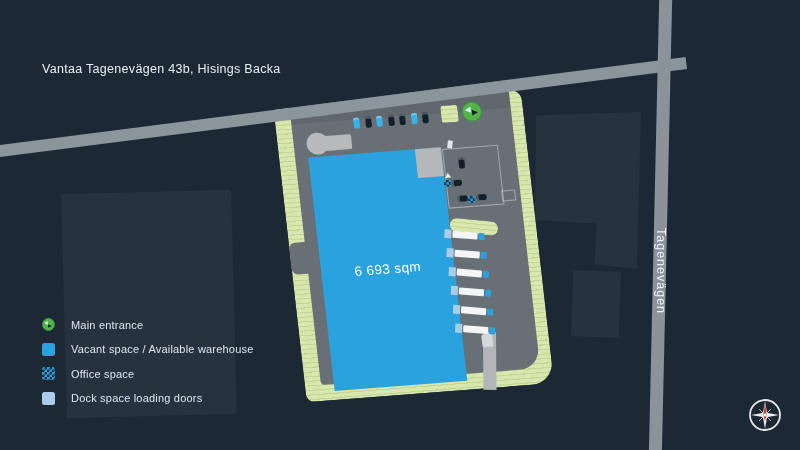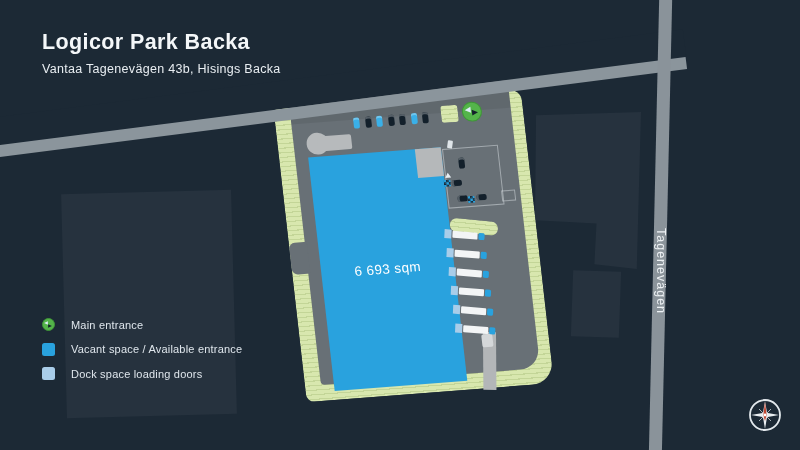--- a/index.html
+++ b/index.html
@@ -167,38 +167,43 @@
           <span class="cab"></span>
         </div>
       </div>
   </div>
 
   <div class="abs road-mask"></div>
   <div class="abs road-diag"></div>
   <div class="abs road-vert"></div>
   <div class="abs road-label">Tagenevägen</div>
 
-  <div class="abs title">Logicor Park Backa</div>
   <div class="abs subtitle">Vantaa Tagenevägen 43b, Hisings Backa</div>
 
   <div class="abs legend">
     <div class="legend-row">
       <span class="icon-box">
         <span class="roundel small abs" style="left:0;top:0;">
           <span class="tri tri-left"></span>
             <span class="tri tri-right"></span>
         </span>
       </span>
       <span class="legend-text">Main entrance</span>
     </div>
     <div class="legend-row">
       <span class="icon-box">
           <span class="sq vacant abs" style="left:0;top:0;"></span>
         </span>
-      <span class="legend-text">Vacant space / Available entrance</span>
+      <span class="legend-text">Vacant space / Available warehouse</span>
+    </div>
+    <div class="legend-row">
+      <span class="icon-box">
+          <span class="sq checker abs" style="left:0;top:0;border-radius:2.5px;"></span>
+        </span>
+      <span class="legend-text">Office space</span>
     </div>
     <div class="legend-row">
       <span class="icon-box">
           <span class="sq dock abs" style="left:0;top:0;"></span>
         </span>
       <span class="legend-text">Dock space loading doors</span>
     </div>
   </div>
 
   <svg class="abs compass" viewBox="0 0 40 40">

